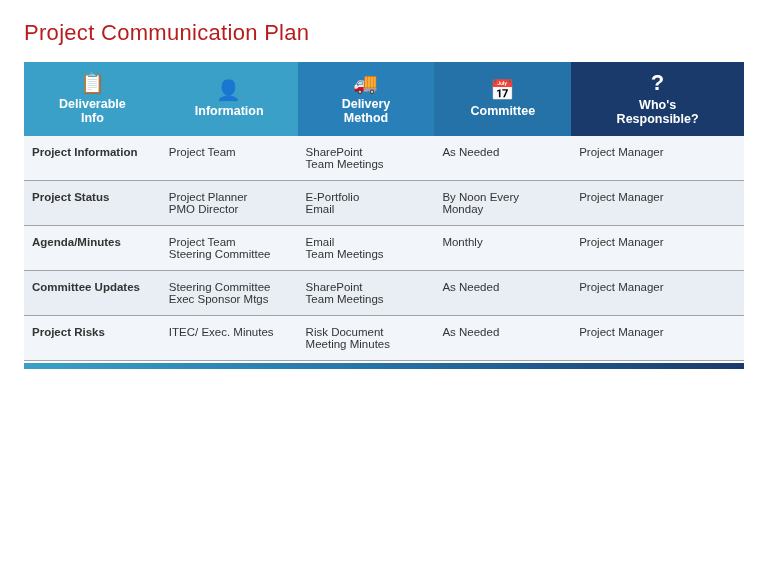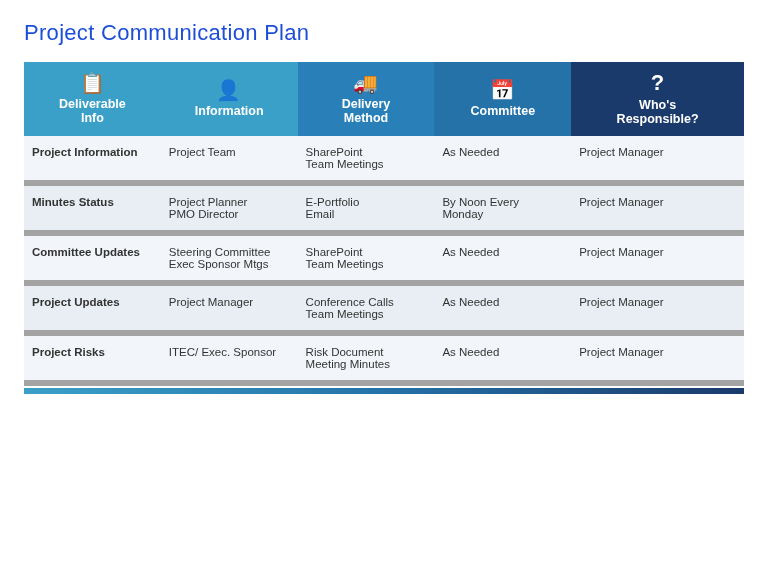--- a/index.html
+++ b/index.html
@@ -8,21 +8,21 @@
       font-family: 'Segoe UI', Arial, sans-serif;
       background: #ffffff;
       padding: 20px 24px;
       width: 768px;
       min-height: 576px;
     }
 
     .page-title {
       font-size: 22px;
       font-weight: 400;
-      color: #1d4ed8;
+      color: #b91c1c;
       margin-bottom: 16px;
       letter-spacing: 0.3px;
     }
 
     .table-wrapper {
       width: 100%;
       border-collapse: collapse;
       table-layout: fixed;
     }
 
@@ -46,21 +46,21 @@
     .col-recipients  { background: #3aa0c8; width: 19%; }
     .col-delivery    { background: #2980b9; width: 19%; }
     .col-schedule    { background: #2472a8; width: 19%; }
     .col-responsible { background: #1a3a6b; width: 24%; }
 
     .data-row td {
       padding: 10px 8px;
       font-size: 11.5px;
       color: #333333;
       vertical-align: top;
-      border-bottom: 6px solid #a3a3a3;
+      border-bottom: 1px solid #a3a3a3;
     }
 
     .data-row:nth-child(odd) {
       background: #f2f6fa;
     }
 
     .data-row:nth-child(even) {
       background: #e8eef4;
     }
 
@@ -107,43 +107,43 @@
   </thead>
   <tbody id="table-body">
   <tr class="data-row">
         <td class="cell-deliverable">Project Information</td>
         <td>Project Team</td>
         <td>SharePoint<br>Team Meetings</td>
         <td>As Needed</td>
         <td>Project Manager</td>
       </tr>
       <tr class="data-row">
-        <td class="cell-deliverable">Minutes Status</td>
+        <td class="cell-deliverable">Project Status</td>
         <td>Project Planner<br>PMO Director</td>
         <td>E-Portfolio<br>Email</td>
         <td>By Noon Every<br>Monday</td>
+        <td>Project Manager</td>
+      </tr>
+      <tr class="data-row">
+        <td class="cell-deliverable">Agenda/Minutes</td>
+        <td>Project Team<br>Steering Committee</td>
+        <td>Email<br>Team Meetings</td>
+        <td>Monthly</td>
         <td>Project Manager</td>
       </tr>
       <tr class="data-row">
         <td class="cell-deliverable">Committee Updates</td>
         <td>Steering Committee<br>Exec Sponsor Mtgs</td>
         <td>SharePoint<br>Team Meetings</td>
         <td>As Needed</td>
         <td>Project Manager</td>
       </tr>
       <tr class="data-row">
-        <td class="cell-deliverable">Project Updates</td>
-        <td>Project Manager</td>
-        <td>Conference Calls<br>Team Meetings</td>
-        <td>As Needed</td>
-        <td>Project Manager</td>
-      </tr>
-      <tr class="data-row">
         <td class="cell-deliverable">Project Risks</td>
-        <td>ITEC/ Exec. Sponsor</td>
+        <td>ITEC/ Exec. Minutes</td>
         <td>Risk Document<br>Meeting Minutes</td>
         <td>As Needed</td>
         <td>Project Manager</td>
       </tr>
     </tbody>
 </table>
 
 <div class="bottom-bar"></div>
 
 </body></html>

